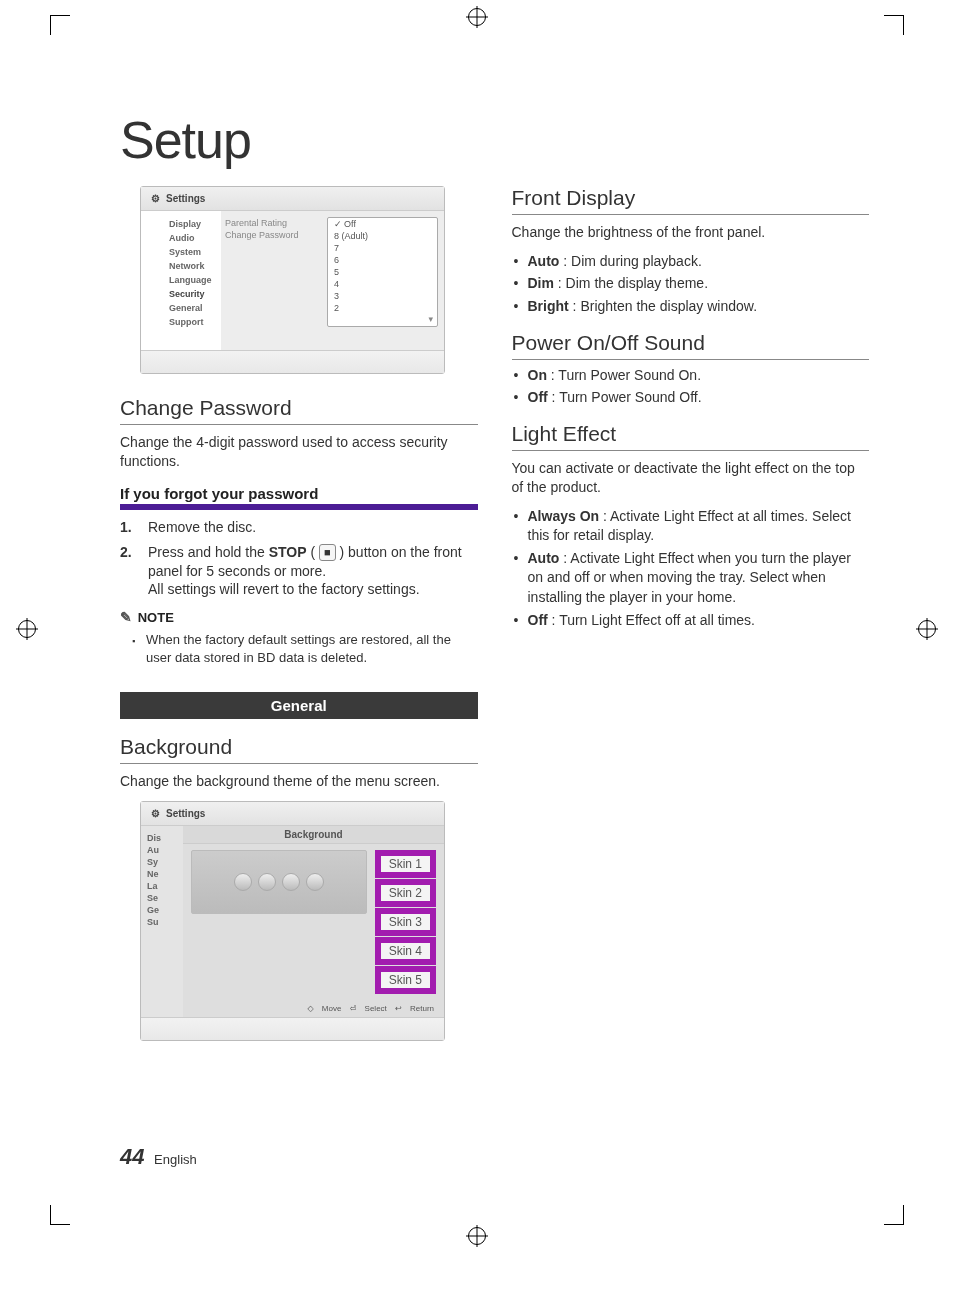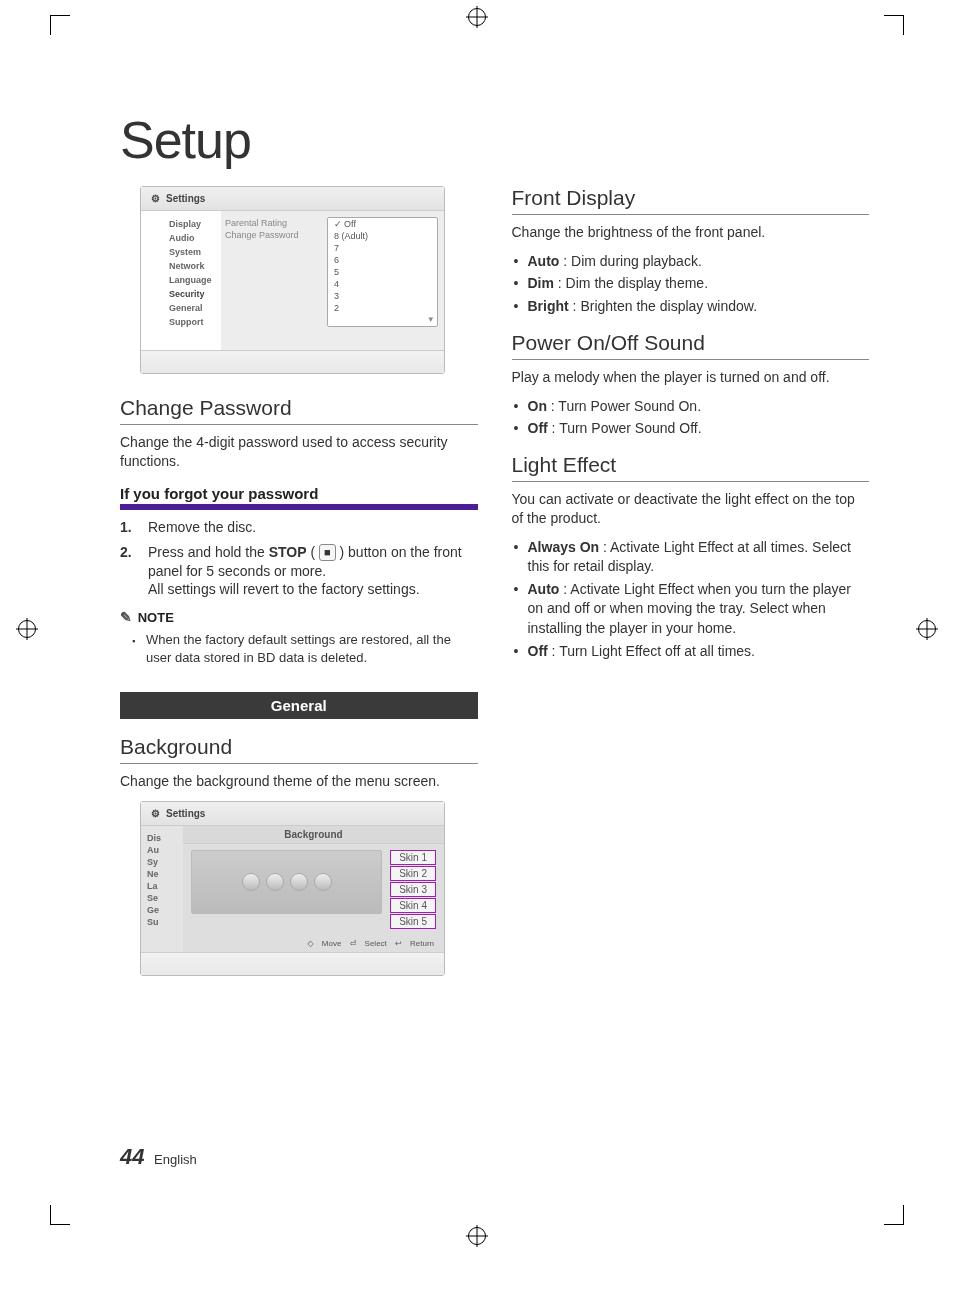--- a/index.html
+++ b/index.html
@@ -127,21 +127,21 @@
   .panel2 .main2 { flex:1;}
   .panel2 .main2-title { text-align:center; background:#d9d9d9; padding:3px 0; font-size:10px; font-weight:bold; color:#555; border-bottom:1px solid #ccc;}
   .panel2 .main2-body { display:flex; padding:6px 8px; gap:8px; background:#dedede;}
   .panel2 .preview {
     flex:1; height:64px; border:1px solid #bbb; border-radius:2px;
     background: linear-gradient(#ccc,#bbb);
     display:flex; align-items:center; justify-content:center; gap:6px;
   }
   .panel2 .preview .ic { width:18px; height:18px; border-radius:50%; background:linear-gradient(#eee,#bbb); border:1px solid #aaa;}
   .panel2 .skins { display:flex; flex-direction:column; gap:1px;}
-  .panel2 .skins div { background:#f4f4f4; border:1px solid #a21caf; font-size:10px; padding:1px 8px; color:#555;}
+  .panel2 .skins div { background:#f4f4f4; border:6px solid #a21caf; font-size:12px; padding:1px 8px; color:#555;}
   .panel2 .hints { font-size:8px; color:#555; text-align:right; padding:4px 10px; background:#dedede;}
   .panel2 .hints span { margin-left:6px;}
 
   .page-foot { position:absolute; bottom:90px; left:120px; font-size:13px; color:#333;}
   .page-foot .pn { font-size:22px; font-weight:bold; font-style:italic; margin-right:6px;margin-top:42px;}
   .print-foot {
     position:absolute; bottom:18px; left:60px; right:60px;
     display:flex; justify-content:space-between;
     font-size:11px; color:#444; font-family: "Courier New", monospace;
   }
@@ -285,21 +285,20 @@
 
       <h2 class="sec top0">Front Display</h2>
       <p class="body">Change the brightness of the front panel.</p>
       <ul class="bul">
         <li><b>Auto</b><span> : Dim during playback.</span></li>
         <li><b>Dim</b><span> : Dim the display theme.</span></li>
         <li><b>Bright</b><span> : Brighten the display window.</span></li>
       </ul>
 
       <h2 class="sec">Power On/Off Sound</h2>
-      <p class="body">Play a melody when the player is turned on and off.</p>
       <ul class="bul">
         <li><b>On</b><span> : Turn Power Sound On.</span></li>
         <li><b>Off</b><span> : Turn Power Sound Off.</span></li>
       </ul>
 
       <h2 class="sec">Light Effect</h2>
       <p class="body">You can activate or deactivate the light effect on the top of the product.</p>
       <ul class="bul">
         <li><b>Always On</b><span> : Activate Light Effect at all times. Select this for retail display.</span></li>
         <li><b>Auto</b><span> : Activate Light Effect when you turn the player on and off or when moving the tray. Select when installing the player in your home.</span></li>

